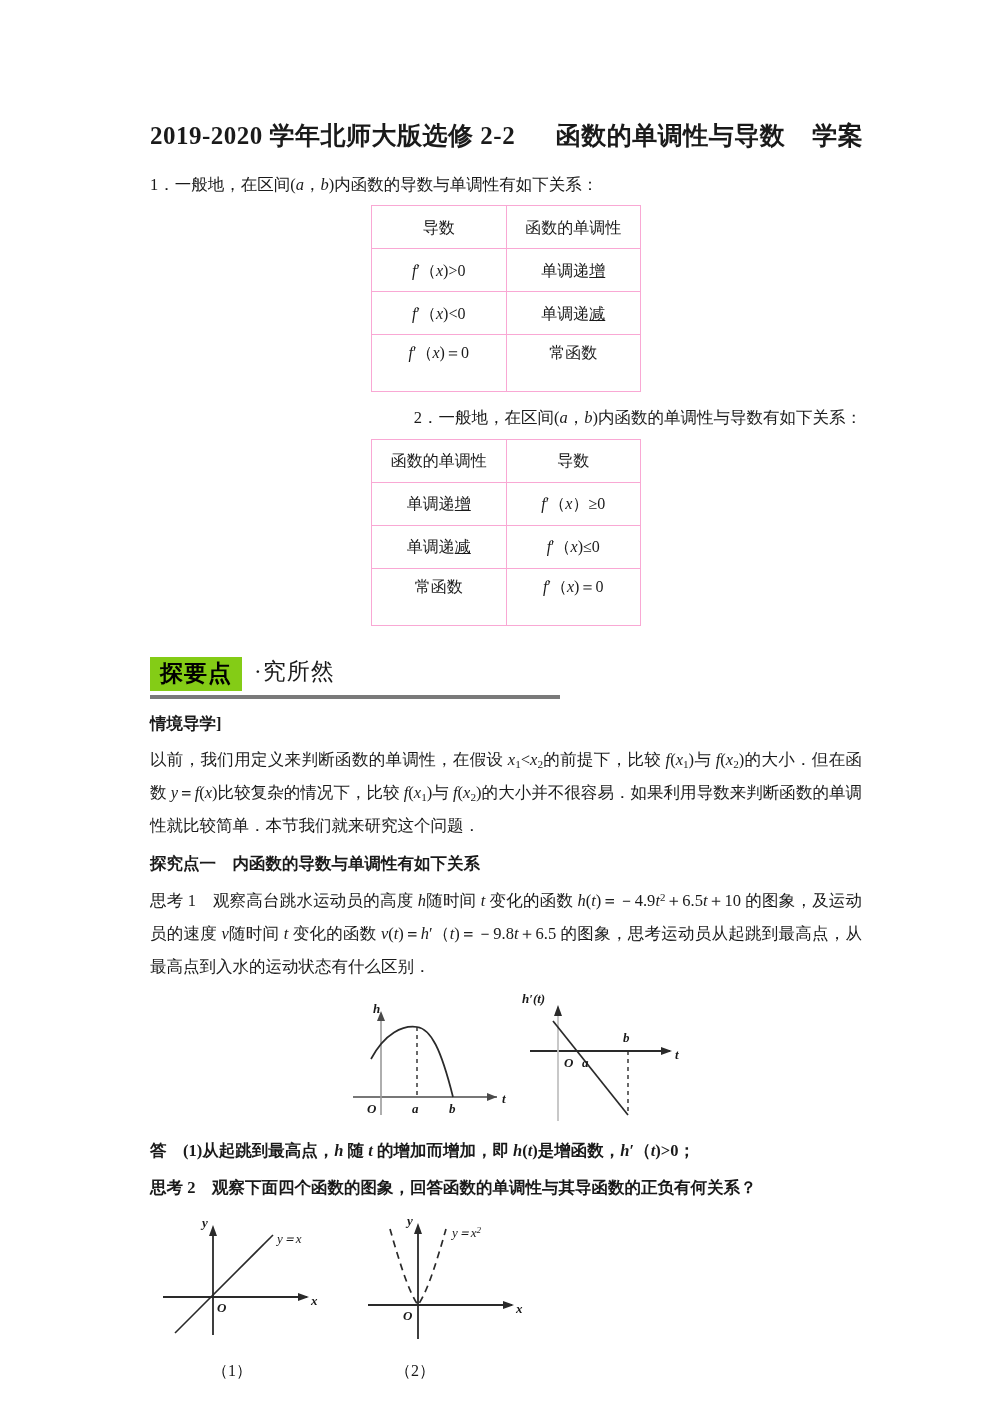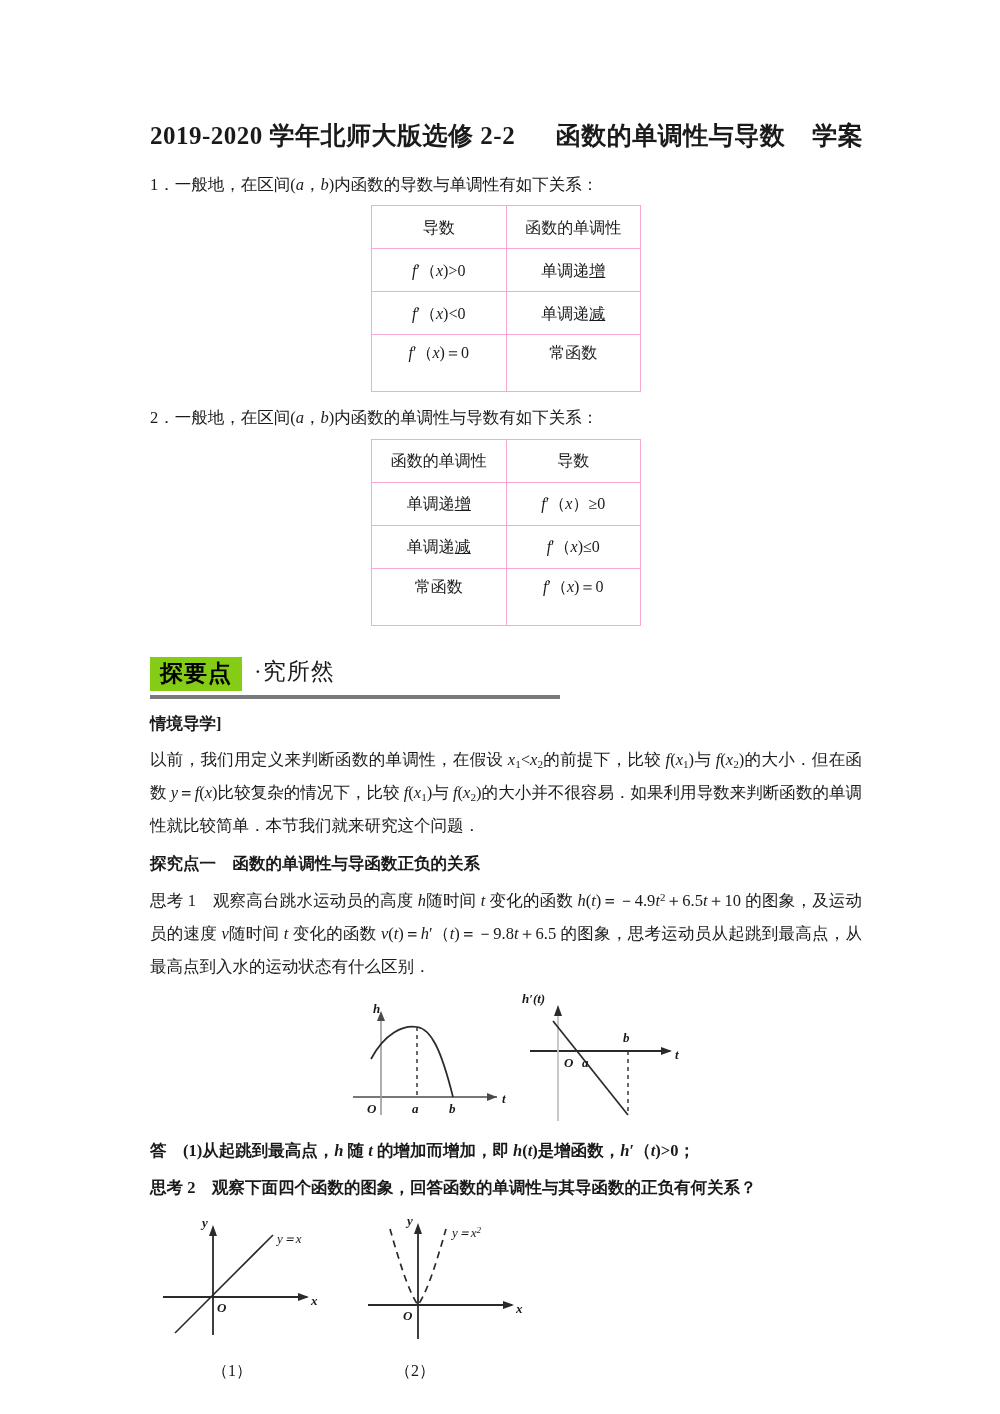--- a/index.html
+++ b/index.html
@@ -38,21 +38,21 @@
     line-height: 1.3;
     white-space: pre;
   }
 
   
   .lead {
     font-size: 16.5px;
     line-height: 1.5;
     margin-top: 20px;
   }
-  .lead.second { margin-top: 14px; }
+  .lead.second { margin-top: 14px; text-align: right; }
 
   .ital { font-style: italic; font-family: "Liberation Serif", serif; }
 
   
   .tbl-wrap {
     display: flex;
     justify-content: center;
     margin-top: 8px;
   }
   table.rel {
@@ -206,21 +206,21 @@
 
   <div class="sec-head">
     <span class="sec-chip">探要点</span><span class="sec-sub">·究所然</span>
     <div class="sec-rule"></div>
   </div>
 
   <div class="label-line">情境导学]</div>
 
   <div class="para">以前，我们用定义来判断函数的单调性，在假设 <span class="ital">x</span><span class="sub">1</span>&lt;<span class="ital">x</span><span class="sub">2</span>的前提下，比较 <span class="ital">f</span>(<span class="ital">x</span><span class="sub">1</span>)与 <span class="ital">f</span>(<span class="ital">x</span><span class="sub">2</span>)的大小．但在函数 <span class="ital">y</span>＝<span class="ital">f</span>(<span class="ital">x</span>)比较复杂的情况下，比较 <span class="ital">f</span>(<span class="ital">x</span><span class="sub">1</span>)与 <span class="ital">f</span>(<span class="ital">x</span><span class="sub">2</span>)的大小并不很容易．如果利用导数来判断函数的单调性就比较简单．本节我们就来研究这个问题．</div>
 
-  <div class="label-line">探究点一　函数的单调性与导函数正负的关系</div>
+  <div class="label-line">探究点一　内函数的导数与单调性有如下关系</div>
 
   <div class="para">思考 1　观察高台跳水运动员的高度 <span class="ital">h</span>随时间 <span class="ital">t</span> 变化的函数 <span class="ital">h</span>(<span class="ital">t</span>)＝－4.9<span class="ital">t</span><span class="sup">2</span>＋6.5<span class="ital">t</span>＋10 的图象，及运动员的速度 <span class="ital">v</span>随时间 <span class="ital">t</span> 变化的函数 <span class="ital">v</span>(<span class="ital">t</span>)＝<span class="ital">h</span>′（<span class="ital">t</span>)＝－9.8<span class="ital">t</span>＋6.5 的图象，思考运动员从起跳到最高点，从最高点到入水的运动状态有什么区别．</div>
 
   <div class="fig-row-1">
 
     <div class="fig-abs" style="left:195px; top:8px;">
       <svg width="175" height="128" viewBox="0 0 175 128">
 
         <line x1="8" y1="100" x2="152" y2="100" stroke="#4a4a4a" stroke-width="1.6"></line>
         <polygon points="152,100 142,96 142,104" fill="#4a4a4a"></polygon>

